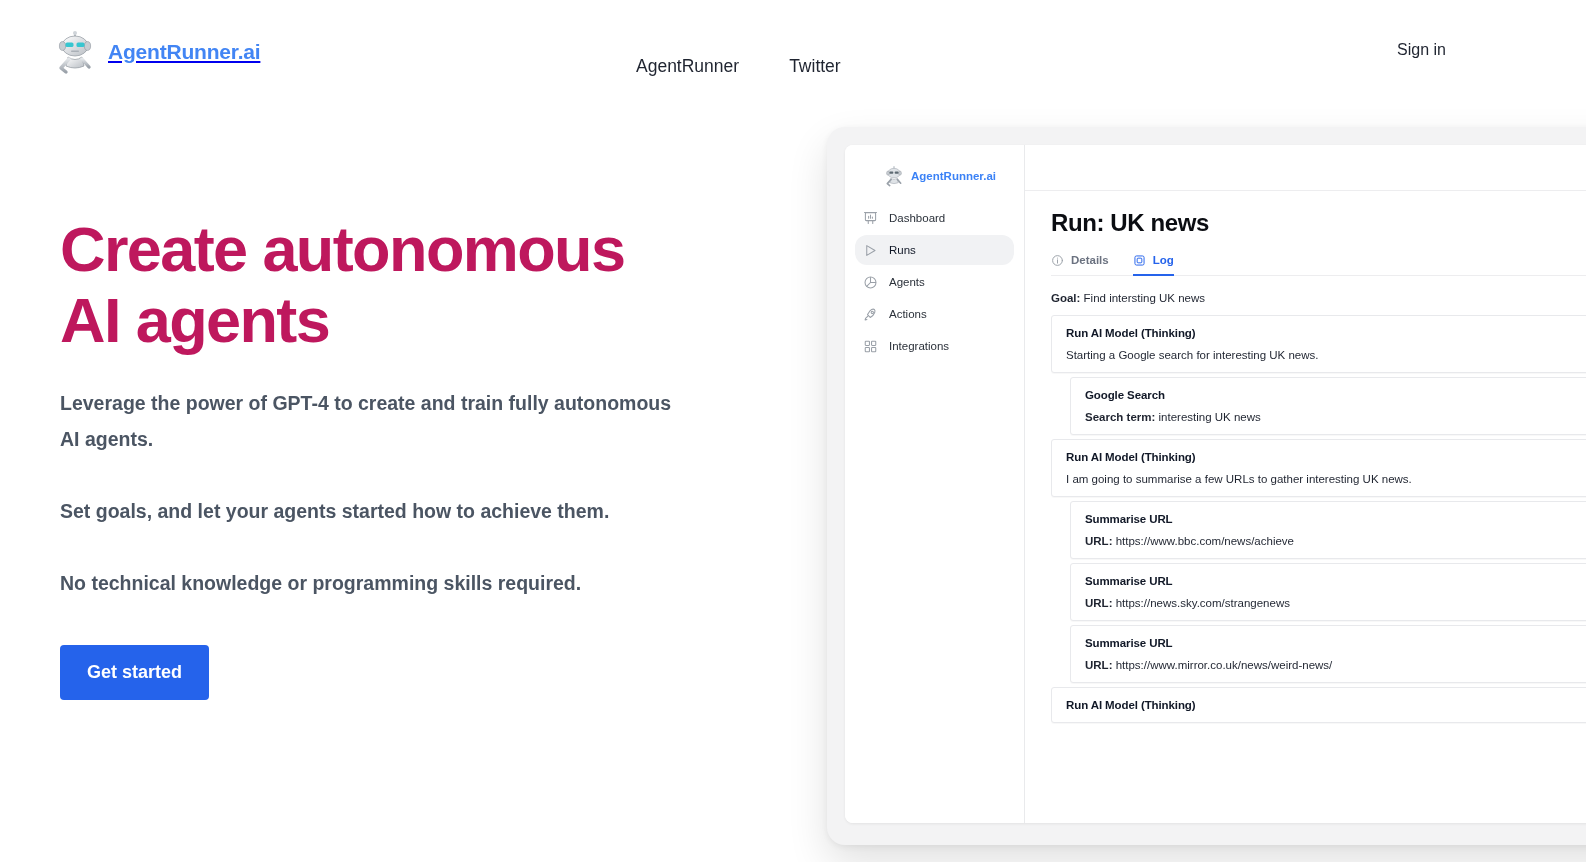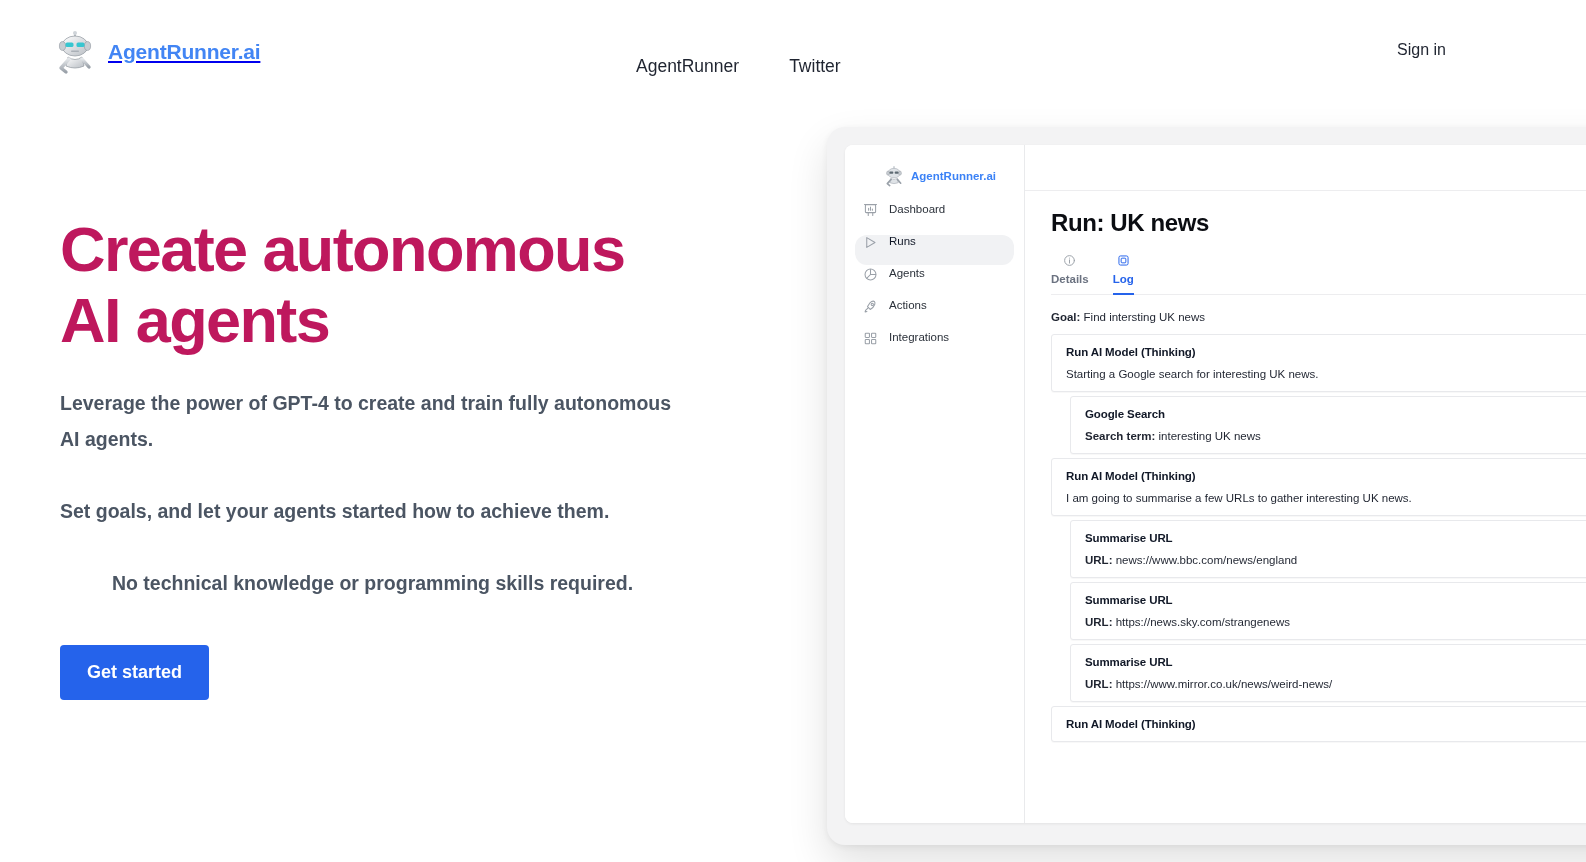--- a/index.html
+++ b/index.html
@@ -40,21 +40,21 @@
   .hero { position: absolute; left: 60px; top: 205px; width: 700px; }
   .hero h1 {
     font-size: 63px; line-height: 1.12; font-weight: bold;
     color: #be185d; letter-spacing: -1.6px;
   }
   .hero-para {
     font-size: 19.5px; line-height: 1.85; color: #4b5563;
     margin-top: 30px; max-width: 625px; font-weight: 700;
   }
   .hero-para.p2 { margin-top: 36px; }
-  .hero-para.p3 { margin-top: 36px; text-align: center; }
+  .hero-para.p3 { margin-top: 36px; }
   .cta {
     display: inline-block; margin-top: 44px;
     background: #2563eb; color: #fff;
     font-size: 18px; font-weight: bold;
     padding: 17px 27px; border: none; border-radius: 4px;
     cursor: pointer; font-family: "Liberation Sans", sans-serif;
   }
 
   
   .shot-frame {
@@ -82,21 +82,21 @@
     padding: 14px 10px 0 10px;
     background: #fff;
   }
   .app-brand {
     display: flex; align-items: center; gap: 6px;
     padding: 6px 0 16px 28px;
   }
   .app-brand-logo { width: 22px; height: 22px; position: relative; flex:none; }
   .app-brand-name { font-size: 11.5px; font-weight: bold; color: #3b82f6; }
   .side-item {
-    display: flex; align-items: flex-start; gap: 11px;
+    display: flex; align-items: center; gap: 11px;
     height: 30px; padding: 0 8px; margin-bottom: 2px;
     border-radius: 6px; cursor: pointer;
   }
   .side-item.active { background: #f1f2f4; border-radius: 12px; }
   .side-ico { width: 15px; height: 15px; flex: none; color: #9aa0a8; display:block; }
   .side-label { font-size: 11.5px; color: #2b313a; font-weight: 400; }
   .side-item.active .side-label { color: #111827; }
 
   
   .app-content { flex: 1; min-width: 0; background: #fff; position: relative; }
@@ -106,21 +106,21 @@
     padding: 18px 0 0 26px; letter-spacing: -0.4px;
   }
   .tabs {
     display: flex; align-items: flex-end; gap: 24px;
     margin: 16px 0 0 26px; border-bottom: 1px solid #ededef;
     padding-right: 26px;
   }
   .tab {
     display: flex; align-items: center; gap: 7px;
     padding-bottom: 8px; cursor: pointer;
-    border-bottom: 2px solid transparent; margin-bottom: -1px; flex-direction: column;
+    border-bottom: 2px solid transparent; margin-bottom: -1px;
   }
   .tab-label { font-size: 11.5px; font-weight: bold; color: #6b7280; }
   .tab-ico { width: 13px; height: 13px; color: #9aa0a8; display:block; }
   .tab.active { border-bottom-color: #2563eb; }
   .tab.active .tab-label { color: #2563eb; }
   .tab.active .tab-ico { color: #2563eb; }
 
   .log-body { padding: 16px 0 0 26px; }
   .goal-line { font-size: 11.5px; color: #1f2430; margin-bottom: 11px; }
   .goal-line b { font-weight: bold; }
@@ -327,21 +327,21 @@
 
           <div class="log-card">
             <div class="log-card-title">Run AI Model (Thinking)</div>
             <div class="log-card-text">I am going to summarise a few URLs to gather interesting UK news.</div>
           </div>
 
           <div class="log-card indent">
             <div class="log-card-title">Summarise URL</div>
             <div class="log-card-text">
               <b>URL:</b>
-              <span>news://www.bbc.com/news/england</span>
+              <span>https://www.bbc.com/news/achieve</span>
             </div>
           </div>
 
           <div class="log-card indent">
             <div class="log-card-title">Summarise URL</div>
             <div class="log-card-text">
               <b>URL:</b>
               <span>https://news.sky.com/strangenews</span>
             </div>
           </div>

